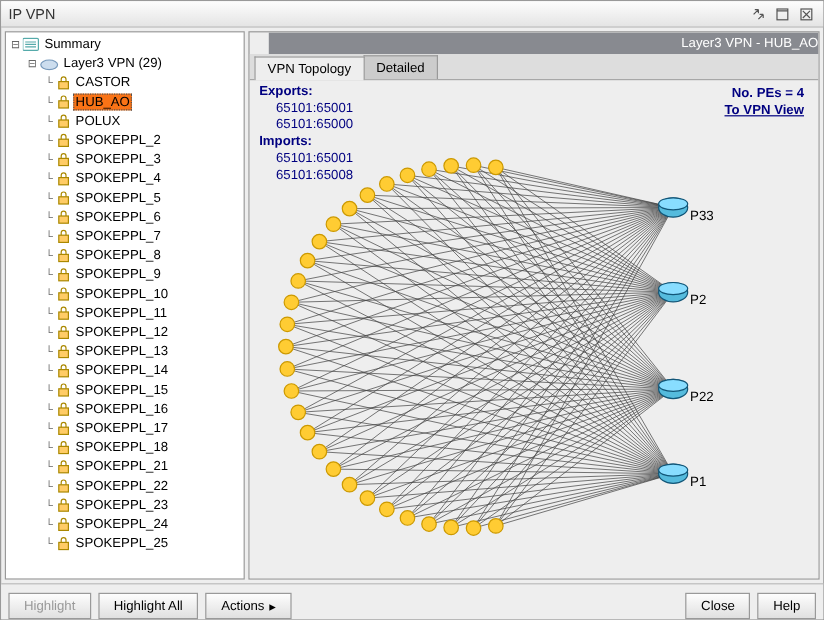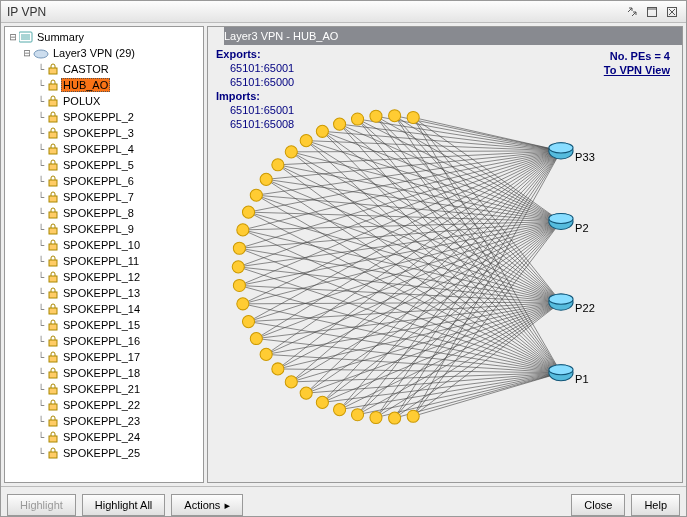--- a/index.html
+++ b/index.html
@@ -13,21 +13,21 @@
   .tree-panel { width:200px; background:#fff; border:1px solid #999; overflow-y:auto; overflow-x:hidden; padding:2px; }
   .tree-node { display:flex; align-items:center; height:16px; white-space:nowrap; cursor:default; }
   .tree-toggle { width:12px; text-align:center; color:#666; font-size:9px; line-height:1; }
   .tree-icon { display:inline-flex; align-items:center; justify-content:center; margin-right:2px; }
   .tree-label { padding:0 2px; }
   .tree-label.selected { background:#f97316; border:1px dotted #555; padding:0 1px; }
   .indent-0 { padding-left:0; }
   .indent-1 { padding-left:14px; }
   .indent-2 { padding-left:28px; }
   .main-panel { flex:1; display:flex; flex-direction:column; border:1px solid #999; background:#eee; overflow:hidden; }
-  .main-header { background:#888a90; color:#fff; text-align:left; height:18px; line-height:18px; font-size:11px;margin-left:16px; }
+  .main-header { background:#888a90; color:#fff; text-align:right; height:18px; line-height:18px; font-size:11px;margin-left:16px; }
   .tabs { height:22px; display:flex; align-items:flex-end; background:#ddd; border-bottom:1px solid #999; padding-left:4px; }
   .tab { height:20px; line-height:20px; padding:0 10px; font-size:11px; border:1px solid #999; border-bottom:none; background:#ccc; margin-right:-1px; cursor:pointer; }
   .tab.active { background:#eee; position:relative; top:1px; }
   .detail-body { flex:1; background:#eee; position:relative; overflow:hidden; }
   .info-box { position:absolute; left:8px; top:2px; font-size:11px; line-height:14px; }
   .info-label { color:#000080; font-weight:bold; }
   .info-val { color:#000080; padding-left:14px; }
   .pe-box { position:absolute; right:12px; top:4px; text-align:right; color:#000080; font-weight:bold; font-size:11px; line-height:14px; }
   .pe-link { text-decoration:underline; cursor:pointer; }
   .topology { position:absolute; inset:0; }
@@ -338,20 +338,24 @@
               <rect x="2" y="5" width="8" height="6" fill="#fc6" stroke="#a80"></rect>
               <path d="M4 5 V3 a2 2 0 0 1 4 0 V5" fill="none" stroke="#a80"></path>
             </svg>
           </span>
           <span class="tree-label">SPOKEPPL_25</span>
         </div>
       </div>
 
     <div class="main-panel">
       <div class="main-header">Layer3 VPN - HUB_AO</div>
+      <div class="tabs">
+        <div class="tab active">VPN Topology</div>
+        <div class="tab">Detailed</div>
+      </div>
       <div class="detail-body">
         <div class="info-box">
           <div class="info-label">Exports:</div>
           <div class="info-val">65101:65001</div>
           <div class="info-val">65101:65000</div>
           <div class="info-label">Imports:</div>
           <div class="info-val">65101:65001</div>
           <div class="info-val">65101:65008</div>
         </div>
         <div class="pe-box">

